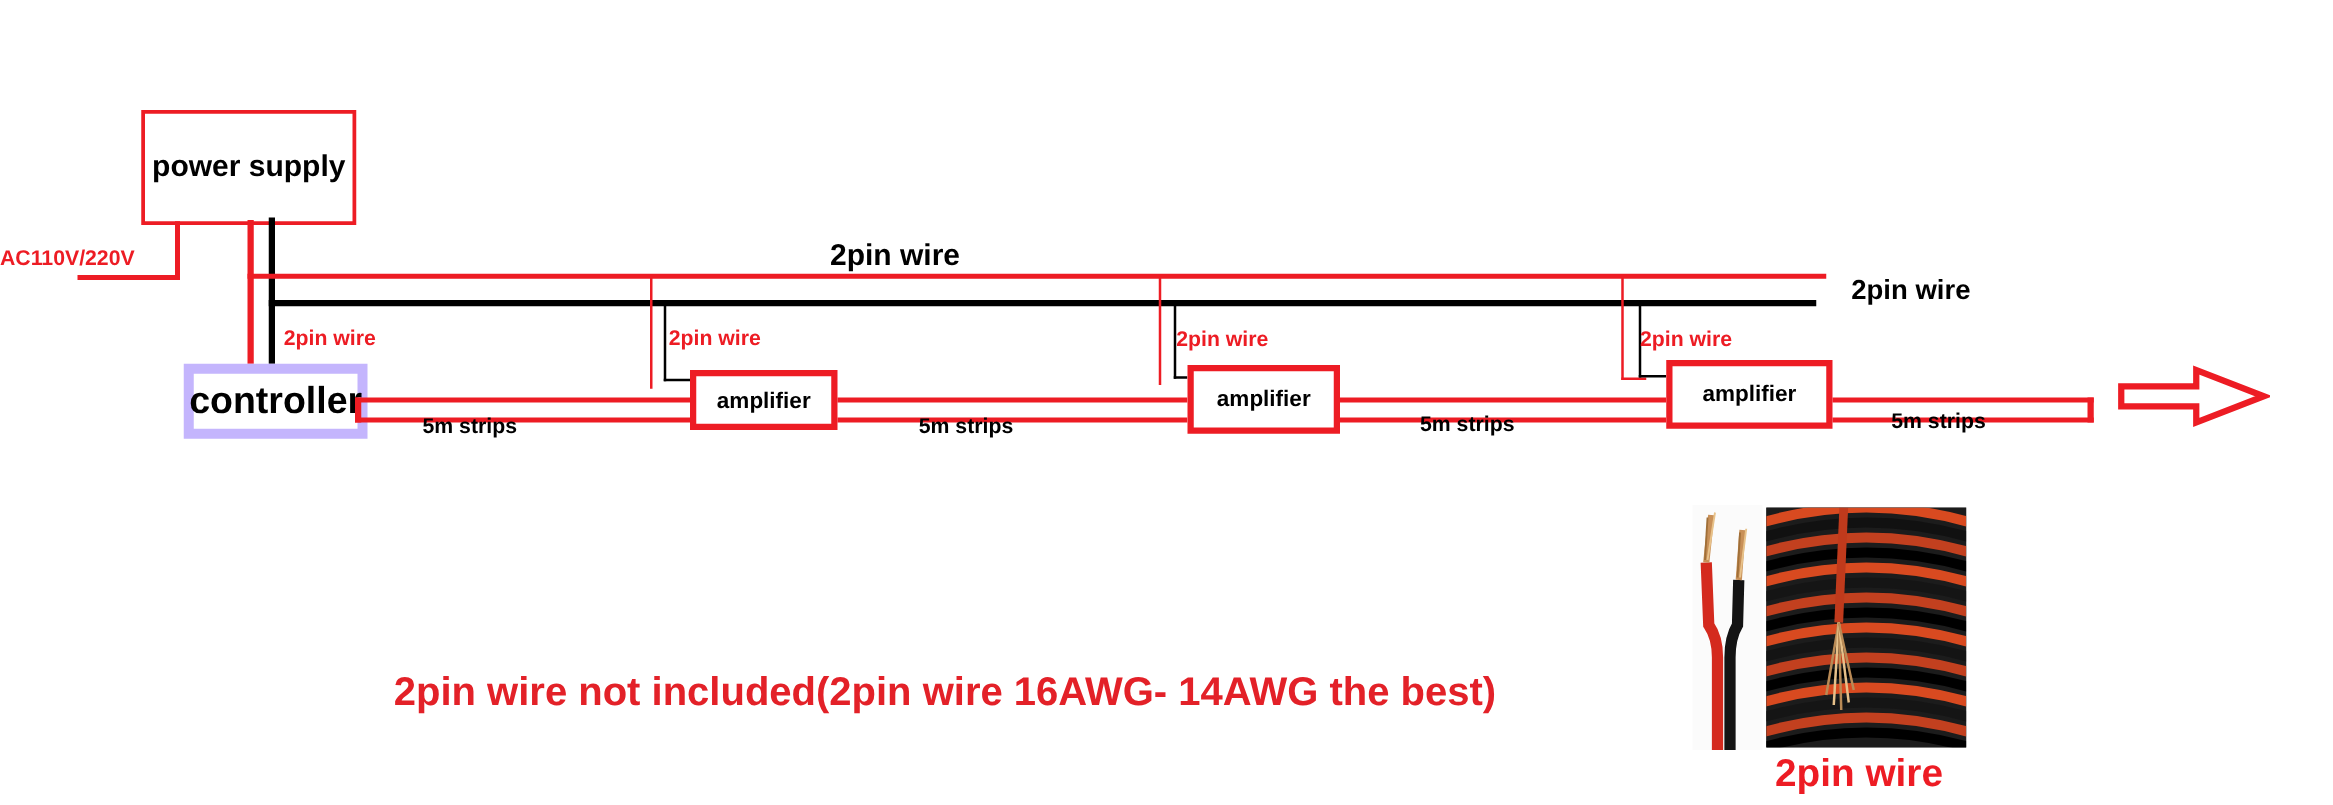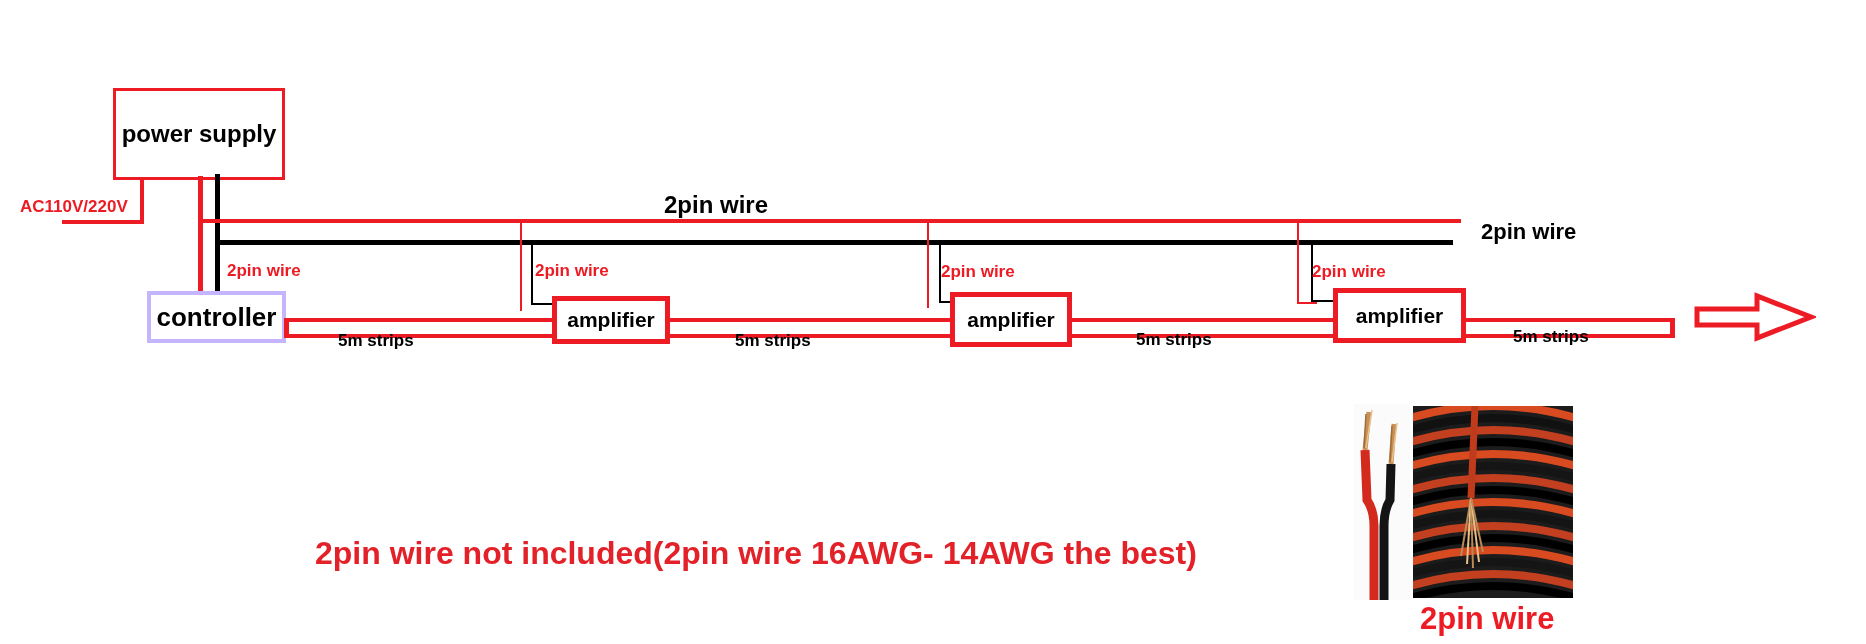--- a/index.html
+++ b/index.html
@@ -3,23 +3,23 @@
 <meta charset="utf-8">
 <style>
   html,body{margin:0;padding:0;background:#fff;}
   #canvas{
     position:relative;width:1866px;height:644px;background:#ffffff;
     font-family:"Liberation Sans","DejaVu Sans",sans-serif;overflow:hidden;
   }
   .abs{position:absolute;}
   
   .box{display:flex;align-items:center;justify-content:center;background:#fff;font-weight:bold;color:#000;}
-  .red-box{border:5px solid #ed1c24;font-size:21px;}
+  .red-box{border:5px solid #ed1c24;font-size:18px;}
   .ps-box{border:3px solid #ed1c24;font-size:24px;}
-  .ctrl-box{border:4px solid #c4b5fd;font-size:26px;}
+  .ctrl-box{border:8px solid #c4b5fd;font-size:30px;}
   
   .rwire{background:#ed1c24;}
   .kwire{background:#000;}
   
   .strip{
     height:12px;box-sizing:content-box;
     border-top:4px solid #ed1c24;border-bottom:4px solid #ed1c24;
   }
   .capL{border-left:5px solid #ed1c24;}
   .capR{border-right:5px solid #ed1c24;}
@@ -36,21 +36,21 @@
 </style>
 </head>
 <body>
 
 <div id="canvas">
 
   <div class="abs box ps-box" style="left:113px;top:88px;width:166px;height:86px;">
     <span>power supply</span>
   </div>
 
-  <div class="abs lbl-r f17" style="left:20px;top:197px;">AC110V/220V</div>
+  <div class="abs lbl-r f17" style="left:0;top:197px;">AC110V/220V</div>
   <div class="abs rwire" style="left:140px;top:177px;width:4px;height:45px;"></div>
   <div class="abs rwire" style="left:62px;top:220px;width:82px;height:4px;"></div>
 
   <div class="abs rwire" style="left:198px;top:176px;width:5px;height:116px;"></div>
   <div class="abs kwire" style="left:215px;top:174px;width:5px;height:118px;"></div>
 
   <div class="abs rwire" style="left:198px;top:219px;width:1263px;height:4px;"></div>
   <div class="abs kwire" style="left:215px;top:240px;width:1238px;height:5px;"></div>
 
   <div class="abs lbl-k f24" style="left:664px;top:191px;">2pin wire</div>

